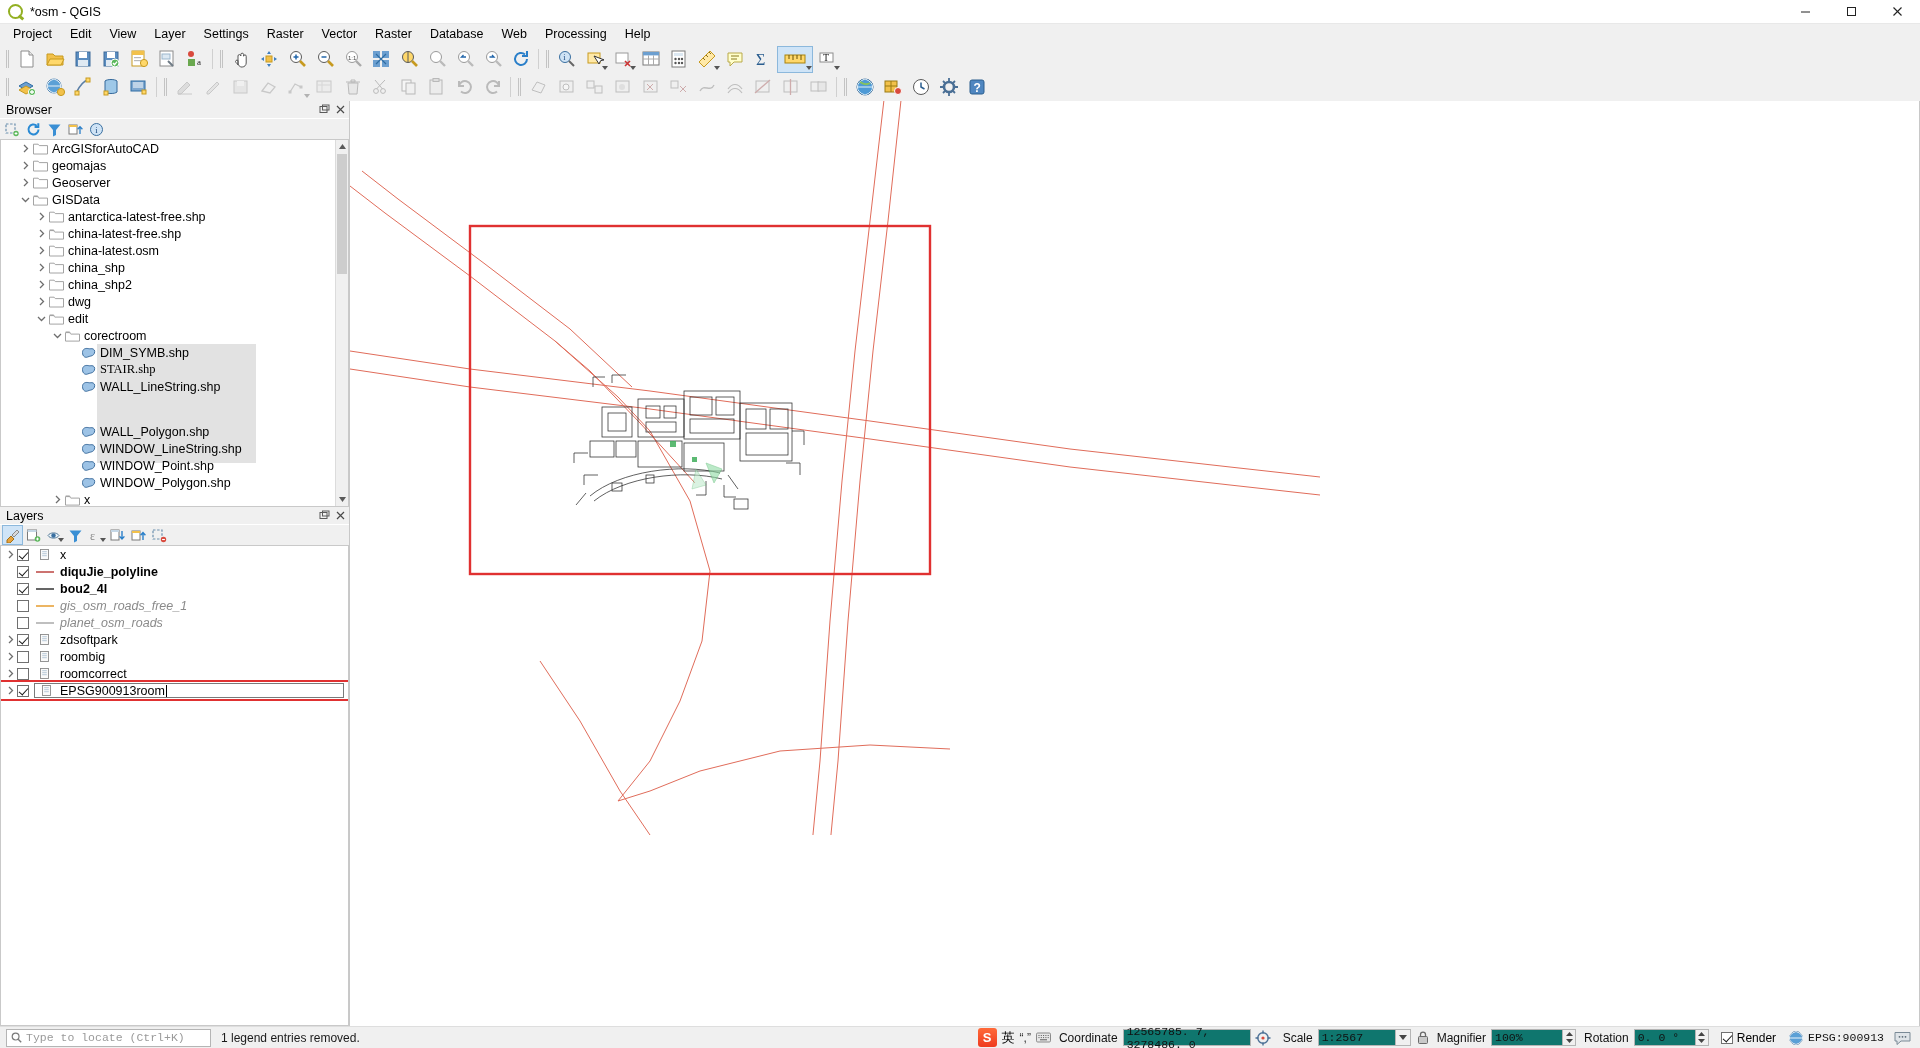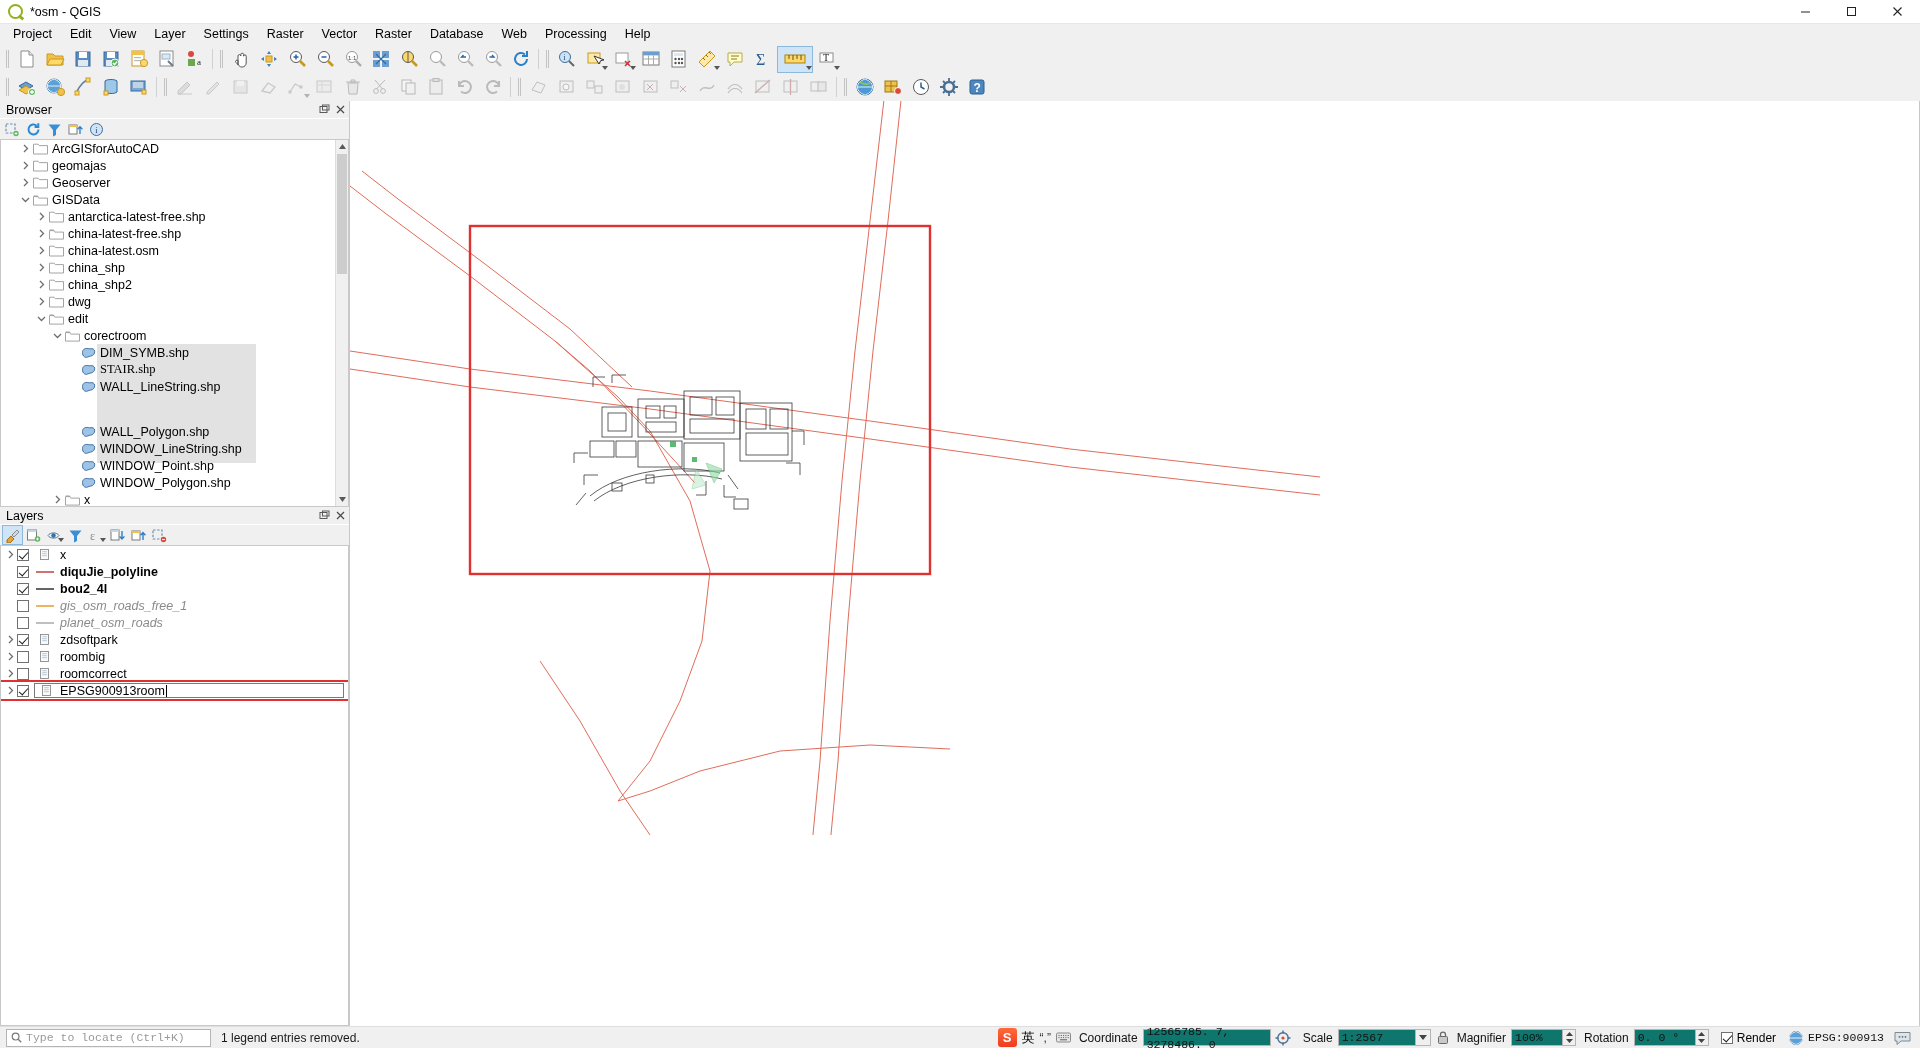--- a/index.html
+++ b/index.html
@@ -1270,21 +1270,21 @@
           </svg>
         </span>
 
       <span class="sb-icon">
         <svg width="14" height="15" viewBox="0 0 14 15">
             <rect x="2.5" y="6.5" width="9" height="7" rx="1" fill="#c9c9c9" stroke="#6a6a6a"></rect>
             <path d="M4.5 6.5V4.6a2.5 2.5 0 0 1 5 0v1.9" fill="none" stroke="#6a6a6a" stroke-width="1.3"></path>
           </svg>
         </span>
       <span class="sb-lbl" style="margin-left:2px;">Magnifier</span>
-      <span class="sb-input" style="width:52px;">100%</span>
+      <span class="sb-input" style="width:72px;">100%</span>
       <span class="spin">
         <div>
             <svg width="7" height="4" viewBox="0 0 7 4">
               <path d="M3.5 0L7 4H0z" fill="#444"></path>
             </svg>
           </div>
         <div>
             <svg width="7" height="4" viewBox="0 0 7 4">
               <path d="M3.5 4L0 0h7z" fill="#444"></path>
             </svg>

